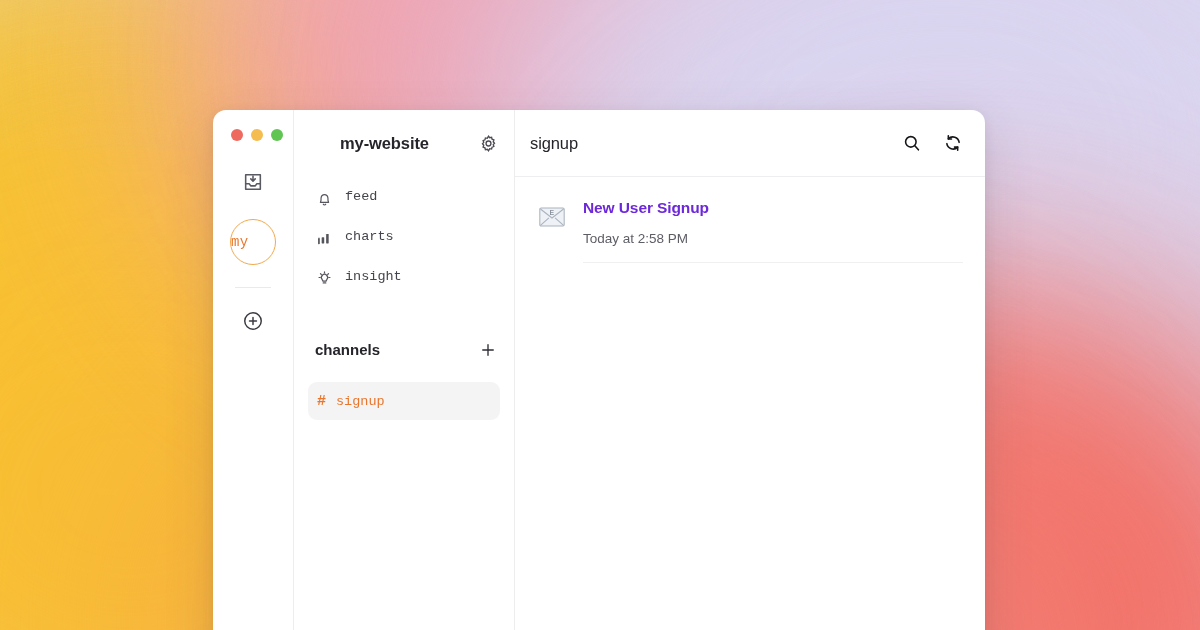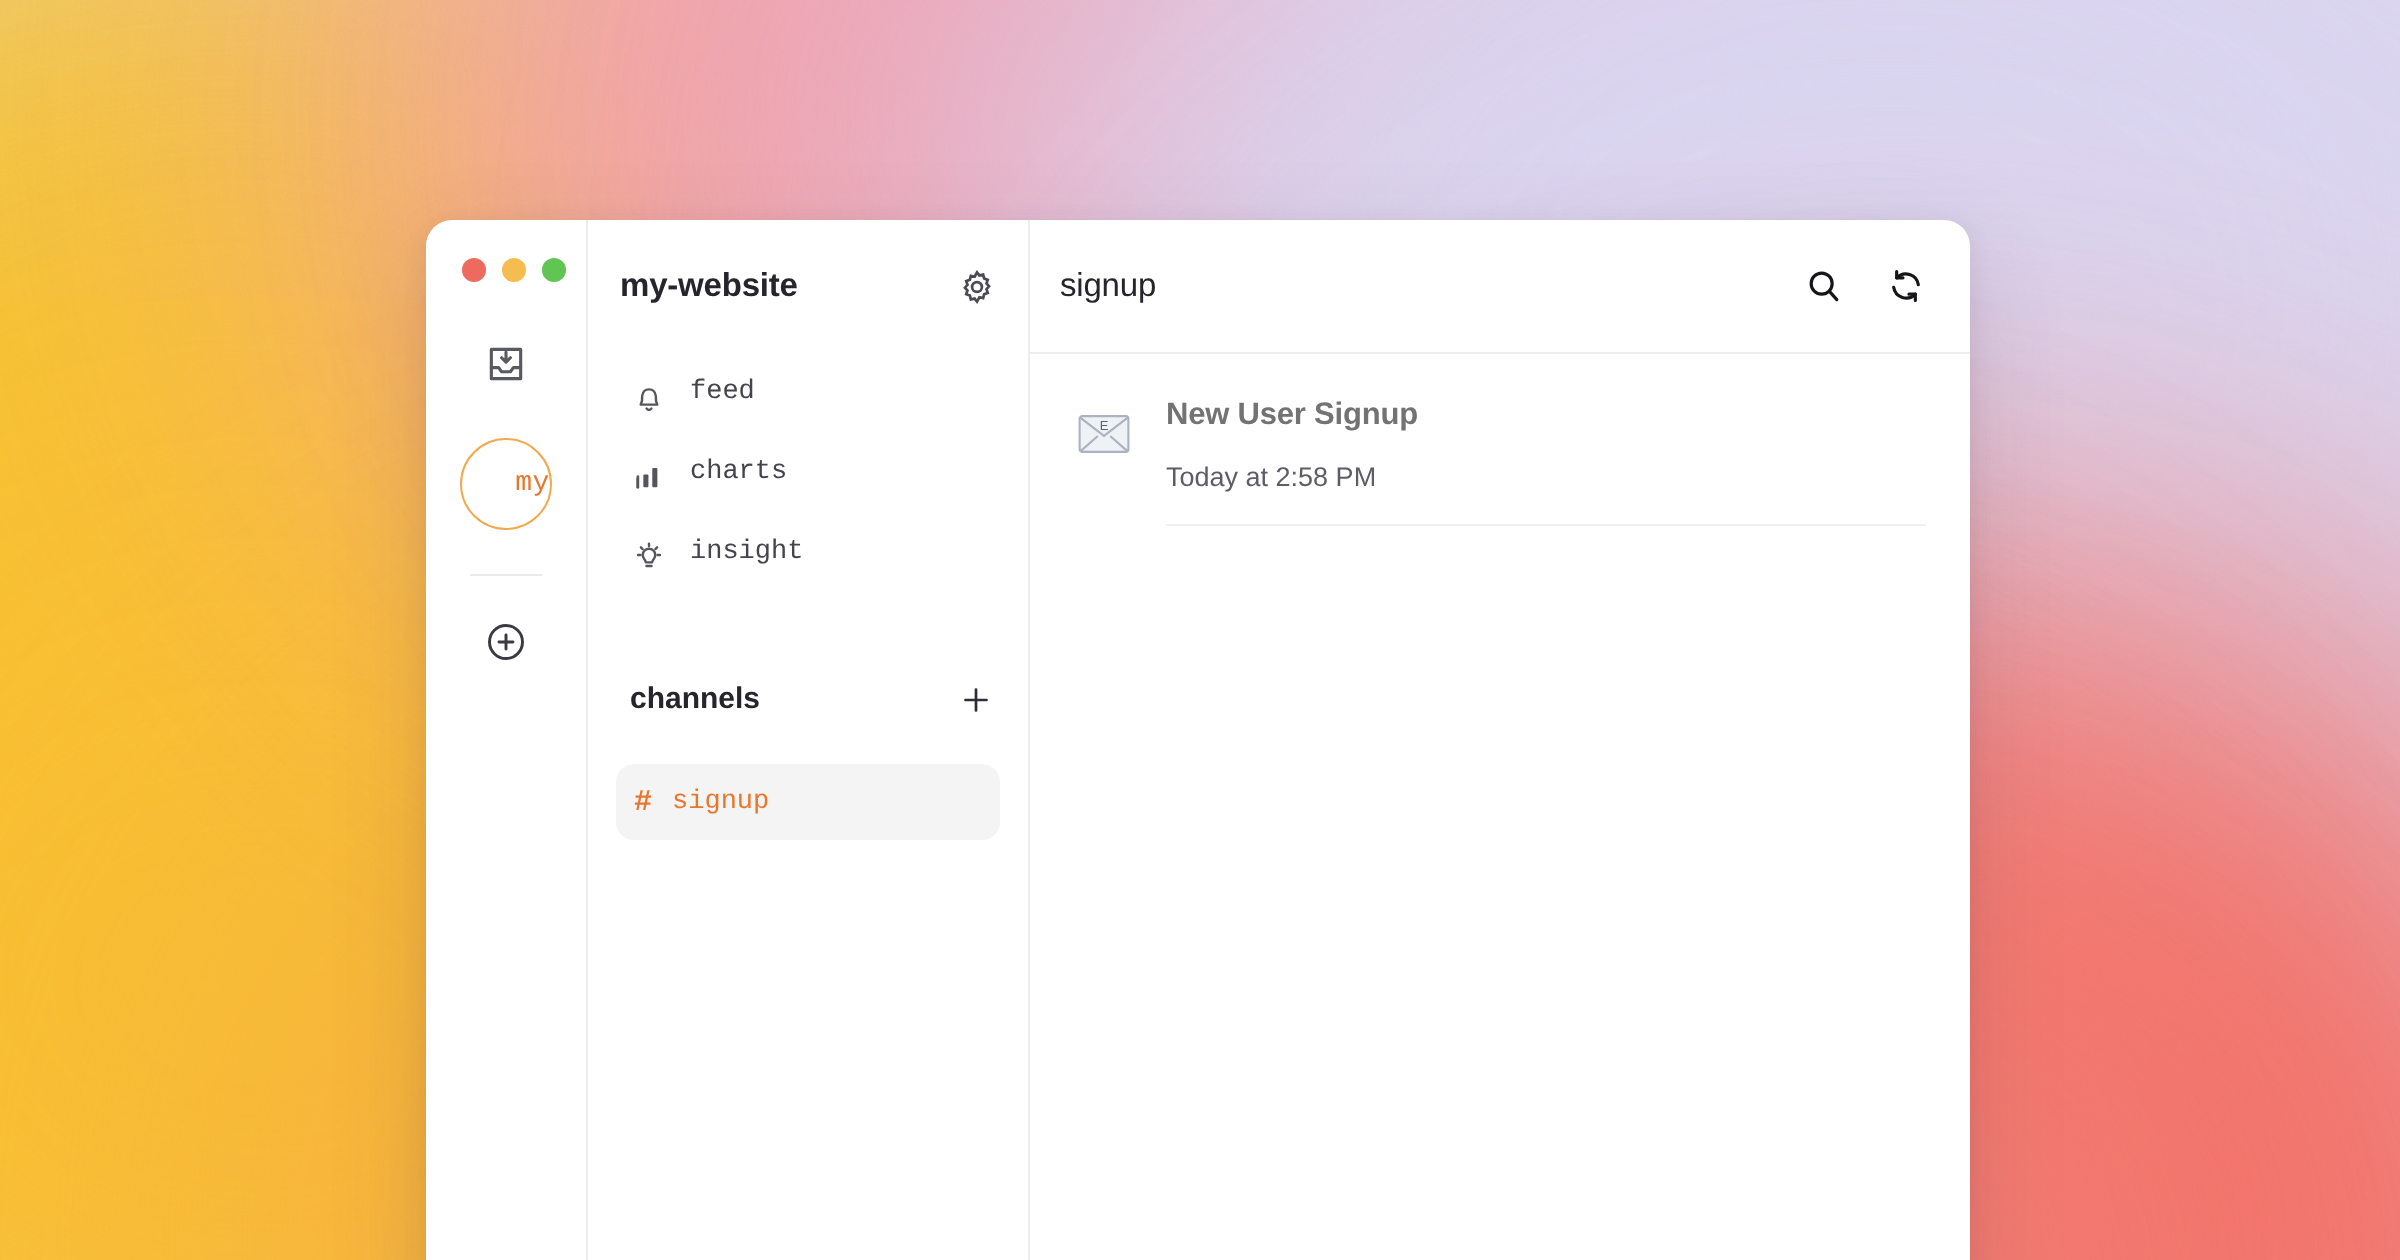--- a/index.html
+++ b/index.html
@@ -56,21 +56,21 @@
   .rail-icon {
     margin-top:26px;
     width:30px; height:30px;
     display:flex; align-items:center; justify-content:center;
     color:#595961;
   }
   .workspace-avatar {
     margin-top:22px;
     width:46px; height:46px; border-radius:50%;
     border:1.8px solid #f1a94e;
-    display:flex; align-items:center; justify-content:flex-end;
+    display:flex; align-items:center; justify-content:flex-start;
     color:#e8772e;
     font-family:"Liberation Mono", monospace;
     font-size:14px; letter-spacing:.3px;
   }
   .rail-divider { width:36px; height:1px; background:#e9e9ee; margin-top:22px; }
   .rail-add {
     margin-top:20px; width:26px; height:26px;
     display:flex; align-items:center; justify-content:center;
     color:#3a3a42;
   }
@@ -79,21 +79,21 @@
   #sidebar {
     width:221px; flex:0 0 221px;
     border-right:1px solid #ededf0;
     padding:0 14px;
   }
   .side-head {
     height:67px;
     display:flex; align-items:center; justify-content:space-between;
     padding:0 2px;
   }
-  .ws-title { font-size:16.5px; font-weight:bold; color:#25252b; letter-spacing:-.1px; }
+  .ws-title { font-size:16.5px; font-weight:bold; color:#25252b; letter-spacing:-.1px;margin-left:30px; }
   .gear { color:#4b4b53; display:flex; }
 
   .nav-list { margin-top:12px; }
   .nav-item {
     height:40px;
     display:flex; align-items:flex-start; gap:12px;
     padding-left:7px;
     color:#4a4a52;
   }
   .nav-ico { width:18px; height:18px; display:flex; align-items:center; justify-content:center; color:#55555d; }
@@ -129,21 +129,21 @@
     padding:0 22px 0 15px;
   }
   .main-title { font-size:16.5px; color:#25252b; letter-spacing:-.1px; }
   .head-actions { display:flex; align-items:center; gap:21px; }
   .head-btn { color:#16161a; display:flex; }
 
   .msg-list { padding:0 22px 0 22px; }
   .msg-row { display:flex; gap:16px; padding-top:22px; }
   .msg-ico { width:30px; flex:0 0 30px; padding-top:8px; display:flex; justify-content:center; }
   .msg-body { flex:1; min-width:0; padding-bottom:16px; border-bottom:1px solid #f0f0f2; }
-  .msg-title { font-size:15.5px; font-weight:bold; color:#737373; letter-spacing:-.1px; }
+  .msg-title { font-size:15.5px; font-weight:bold; color:#6d28d9; letter-spacing:-.1px; }
   .msg-time { margin-top:14px; font-size:13.5px; color:#5d5d66; }
 </style>
 </head>
 <body>
 
 <div id="backdrop">
   <div class="blob blob-gold"></div>
   <div class="blob blob-gold2"></div>
   <div class="blob blob-pink"></div>
   <div class="blob blob-rose"></div>

